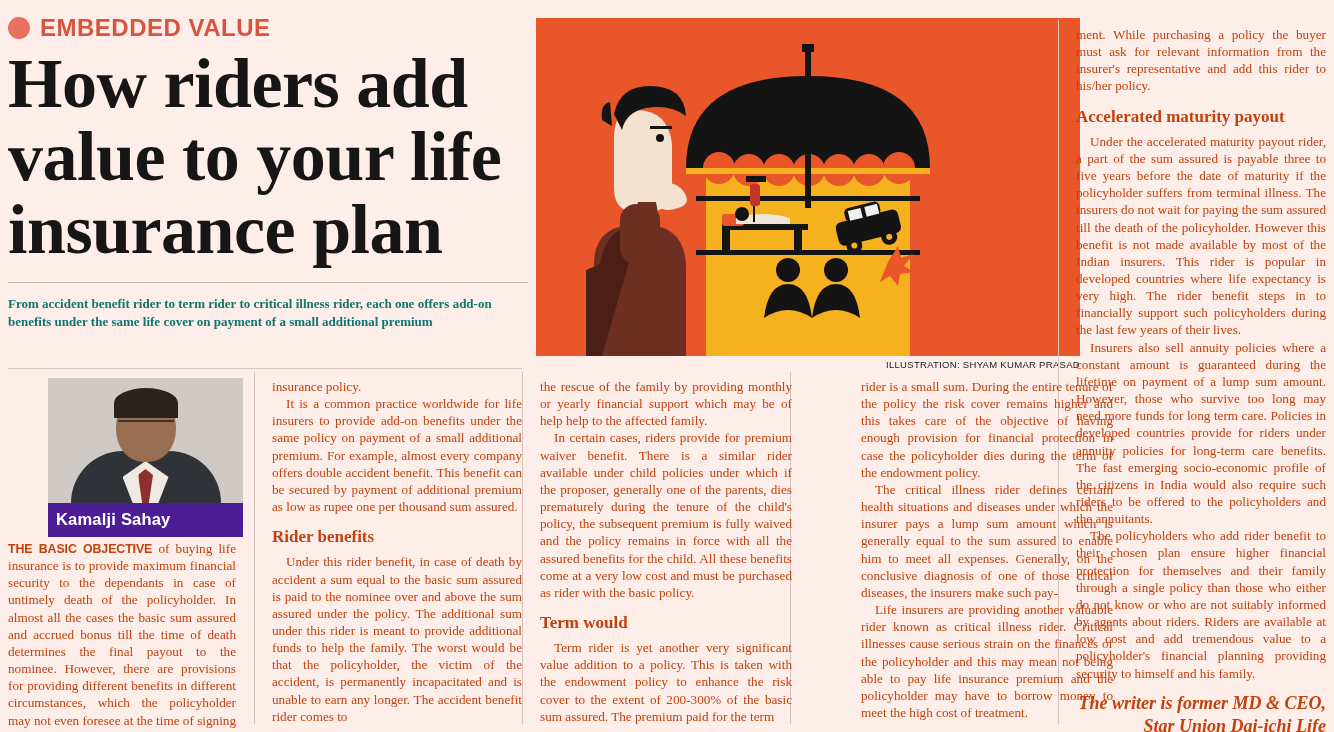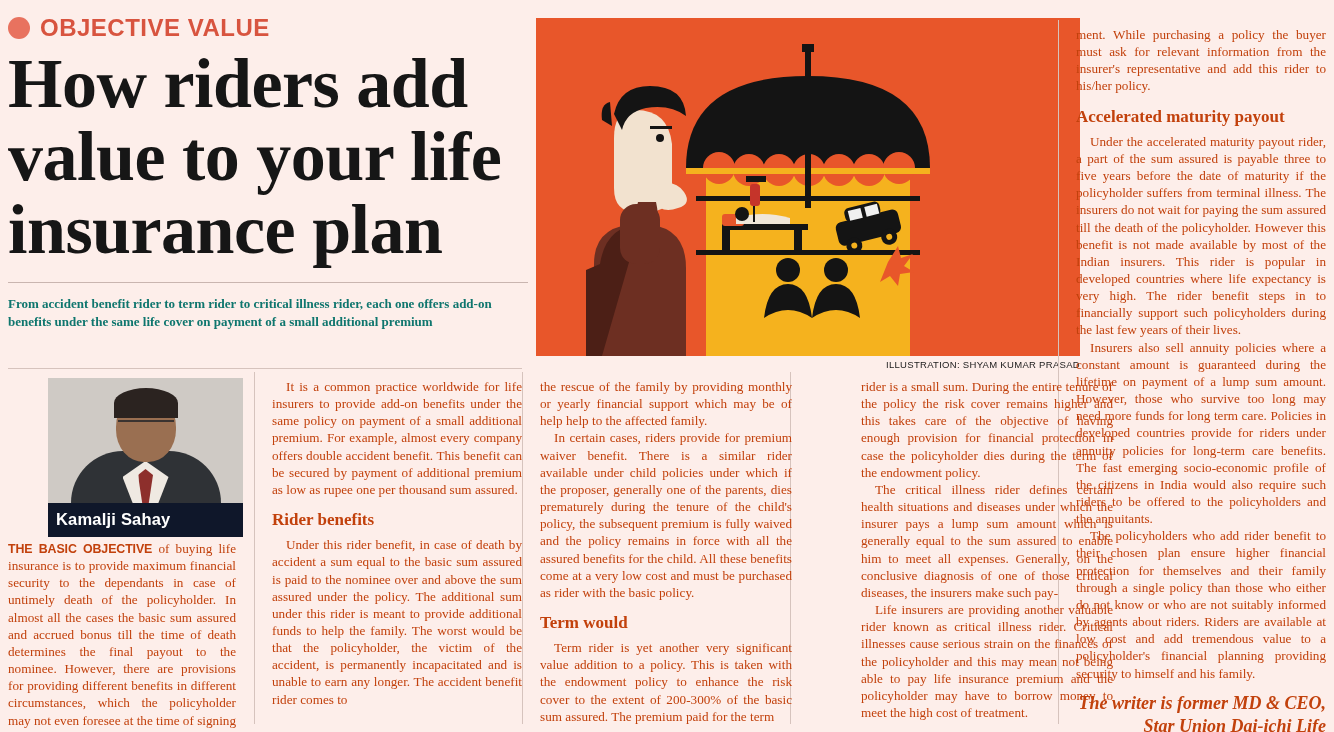--- a/index.html
+++ b/index.html
@@ -141,21 +141,21 @@
     position: absolute;
     left: 50%;
     bottom: 0;
     transform: translateX(-50%);
     width: 15px;
     height: 34px;
     background: #8d2f2c;
     clip-path: polygon(50% 0, 100% 18%, 72% 100%, 28% 100%, 0 18%);
   }
   .author-name {
-    background: #0f172a;
+    background: #4c1d95;
     color: #fff;
     font-family: "Liberation Sans", sans-serif;
     font-weight: bold;
     font-size: 16.5px;
     padding: 7px 8px 8px 8px;
     letter-spacing: 0.2px;
   }
 
   
   .illo-wrap {
@@ -249,21 +249,21 @@
   }
 </style>
 </head>
 <body>
 
 <div class="page">
 
   <div class="head-area">
     <div class="kicker-row">
       <span class="kicker-dot"></span>
-      <span class="kicker">OBJECTIVE VALUE</span>
+      <span class="kicker">EMBEDDED VALUE</span>
     </div>
     <div class="headline">How riders add value to your life insurance plan</div>
     <hr class="head-rule">
     <div class="standfirst">From accident benefit rider to term rider to critical illness rider, each one offers add-on benefits under the same life cover on payment of a small additional premium</div>
   </div>
 
   <div class="author-block">
     <div class="author-photo">
       <div class="ph-bg"></div>
       <div class="ph-body"></div>
@@ -353,20 +353,21 @@
   <div class="vrule vr1"></div>
   <div class="vrule vr2"></div>
   <div class="vrule vr3"></div>
   <div class="vrule vr4"></div>
 
   <div class="col col1">
     <p class="noindent"><span class="dropcap-lead">THE BASIC OBJECTIVE</span><span> of buying life insurance is to provide maximum financial security to the dependants in case of untimely death of the policyholder. In almost all the cases the basic sum assured and accrued bonus till the time of death determines the final payout to the nominee. However, there are provisions for providing different benefits in different circumstances, which the policyholder may not even foresee at the time of signing a proposal for taking a life</span></p>
   </div>
 
   <div class="col col2">
+    <p class="noindent">insurance policy.</p>
     <p>It is a common practice worldwide for life insurers to provide add-on benefits under the same policy on payment of a small additional premium. For example, almost every company offers double accident benefit. This benefit can be secured by payment of additional premium as low as rupee one per thousand sum assured.</p>
     <h3>Rider benefits</h3>
     <p>Under this rider benefit, in case of death by accident a sum equal to the basic sum assured is paid to the nominee over and above the sum assured under the policy. The additional sum under this rider is meant to provide additional funds to help the family. The worst would be that the policyholder, the victim of the accident, is permanently incapacitated and is unable to earn any longer. The accident benefit rider comes to</p>
   </div>
 
   <div class="col col3">
     <p class="noindent">the rescue of the family by providing monthly or yearly financial support which may be of help help to the affected family.</p>
     <p>In certain cases, riders provide for premium waiver benefit. There is a similar rider available under child policies under which if the proposer, generally one of the parents, dies prematurely during the tenure of the child's policy, the subsequent premium is fully waived and the policy remains in force with all the assured benefits for the child. All these benefits come at a very low cost and must be purchased as rider with the basic policy.</p>
     <h3>Term would</h3>
     <p>Term rider is yet another very significant value addition to a policy. This is taken with the endowment policy to enhance the risk cover to the extent of 200-300% of the basic sum assured. The premium paid for the term</p>

